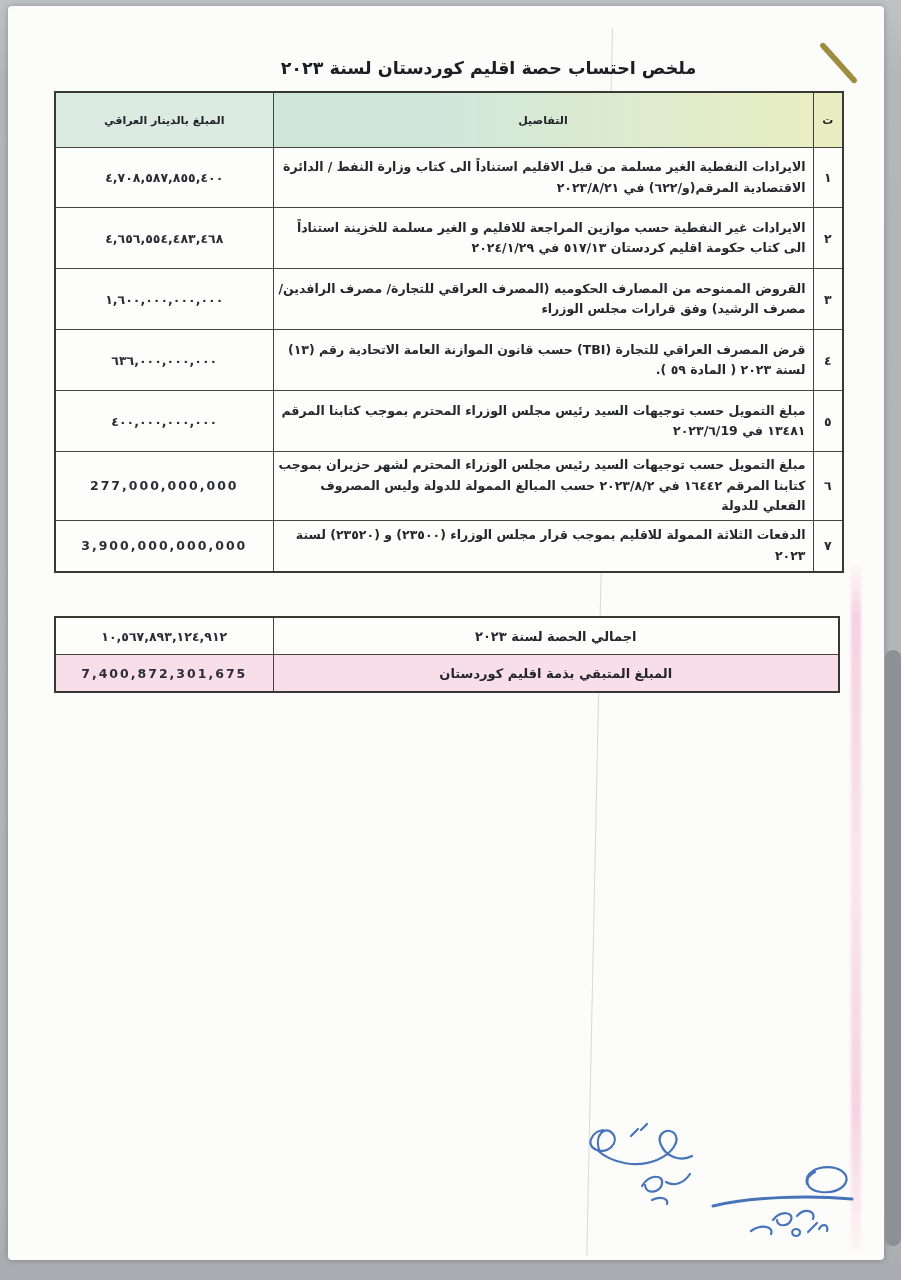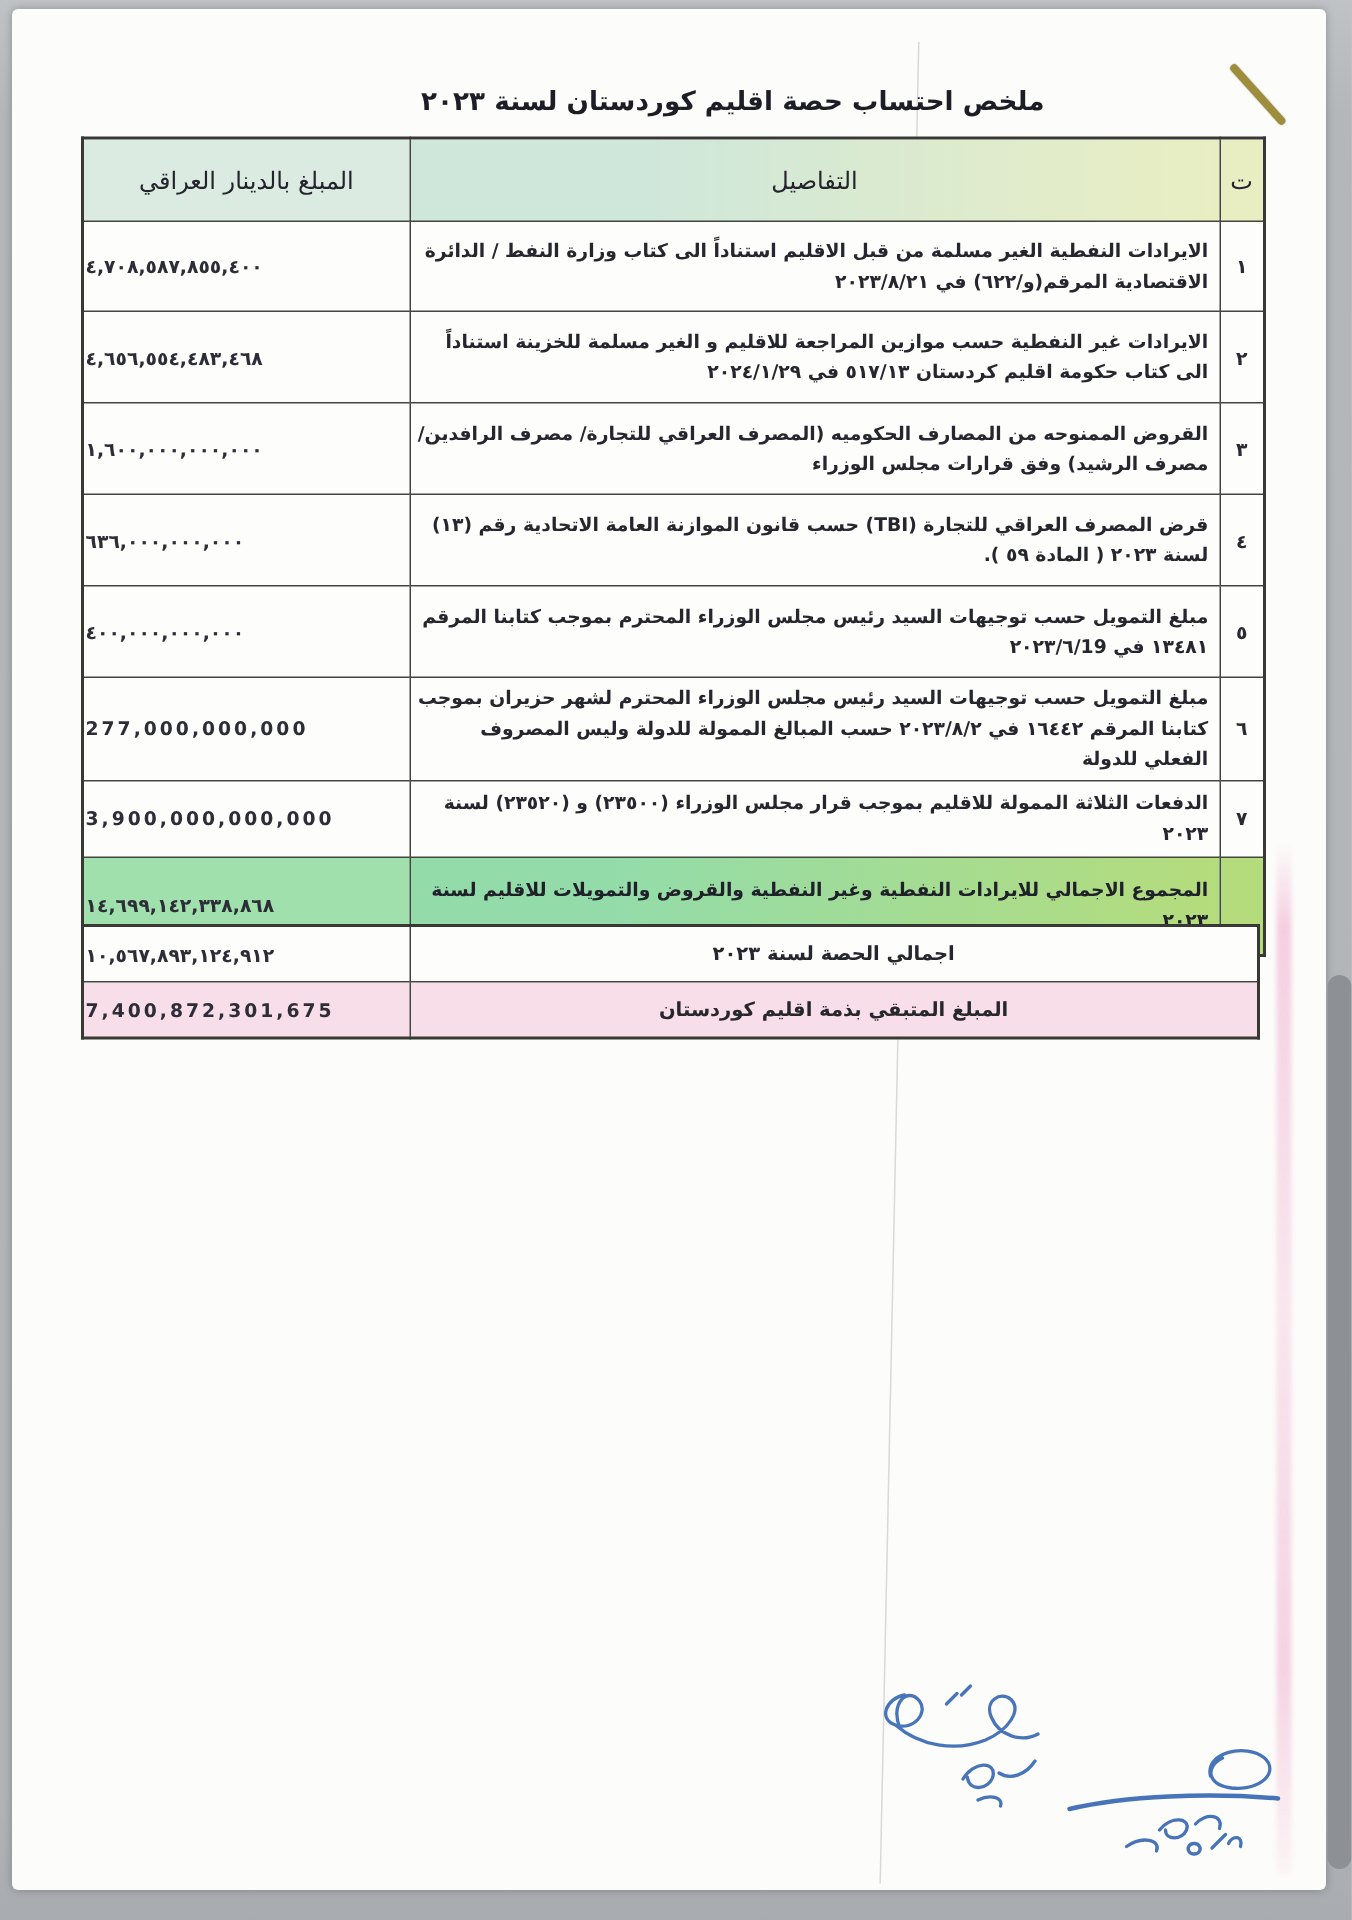--- a/index.html
+++ b/index.html
@@ -31,28 +31,28 @@
   .scroll-thumb{position:absolute;left:885px;top:650px;width:16px;height:596px;background:#8d9196;border-radius:8px;z-index:6;}
 
   .doc-title{position:absolute;top:58px;left:0;width:100%;text-align:center;transform:translateX(20px);
              font-size:17.5px;font-weight:bold;color:#1d1d26;letter-spacing:.2px;z-index:5;direction:rtl;}
 
   table{border-collapse:collapse;table-layout:fixed;z-index:5;position:absolute;direction:rtl;background:#fff;}
   td,th{border:1.6px solid #45453f;vertical-align:middle;overflow:hidden;}
   .main-table{left:54px;top:91px;width:788px;border:2px solid #393934;}
   .main-table col.c-serial{width:30px;} .main-table col.c-details{width:540px;} .main-table col.c-amount{width:218px;}
 
-  .main-table th{font-size:16px;font-weight:normal;color:#23232c;height:52px;}
+  .main-table th{font-size:11px;font-weight:bold;color:#23232c;height:52px;}
   th.h-serial{background:var(--header-yellow);}
   th.h-details{background:linear-gradient(to left,var(--header-yellow) 0%,var(--header-teal) 70%,var(--header-teal) 100%);}
   th.h-amount{background:var(--header-green);}
 
   td.serial{font-size:12.5px;font-weight:bold;color:#2a2a33;text-align:center;background:#fdfdfb;}
   td.details{font-size:12.5px;font-weight:600;color:#26262e;text-align:right;padding:3px 7px 3px 4px;line-height:20.5px;background:#fdfdfb;margin-left:28px;}
-  td.amount{font-size:12.5px;font-weight:600;color:#2d2d38;text-align:left;letter-spacing:2px;background:#fdfdfb;}
+  td.amount{font-size:12.5px;font-weight:600;color:#2d2d38;text-align:center;letter-spacing:2px;background:#fdfdfb;}
 
   tr.r1 td{height:53px;} tr.r2 td,tr.r3 td,tr.r4 td,tr.r5 td{height:54px;} tr.r6 td{height:58px;} tr.r7 td{height:44px;}
   tr.total td{height:58px;font-weight:bold;}
   tr.total td.amount{background:var(--total-green);letter-spacing:2px;}
   tr.total td.details{background:linear-gradient(to left,var(--total-yellow-green) 0%,#93dcaa 75%,#93dcaa 100%);font-weight:bold;color:#20202a;}
   tr.total td.serial{background:var(--total-yellow-green);}
 
   .summary-table{left:54px;top:616px;width:784px;border:2px solid #393934;}
   .summary-table col.c-details{width:566px;} .summary-table col.c-amount{width:218px;}
   .summary-table td{height:34px;margin-top:32px;}
@@ -114,25 +114,20 @@
     <tr class="r6">
       <td class="serial">٦</td>
       <td class="details">مبلغ التمويل حسب توجيهات السيد رئيس مجلس الوزراء المحترم لشهر حزيران بموجب كتابنا المرقم ١٦٤٤٢ في ٢٠٢٣/٨/٢ حسب المبالغ الممولة للدولة وليس المصروف الفعلي للدولة</td>
       <td class="amount">277,000,000,000</td>
     </tr>
     <tr class="r7">
       <td class="serial">٧</td>
       <td class="details">الدفعات الثلاثة الممولة للاقليم بموجب قرار مجلس الوزراء (٢٣٥٠٠) و (٢٣٥٢٠) لسنة ٢٠٢٣</td>
       <td class="amount">3,900,000,000,000</td>
     </tr>
-    <tr class="total">
-      <td class="serial"></td>
-      <td class="details">المجموع الاجمالي للايرادات النفطية وغير النفطية والقروض والتمويلات للاقليم لسنة ٢٠٢٣</td>
-      <td class="amount">١٤,٦٩٩,١٤٢,٣٣٨,٨٦٨</td>
-    </tr>
   </tbody>
     </table>
 
   <table class="summary-table">
     <colgroup>
         <col class="c-details">
         <col class="c-amount">
       </colgroup>
     <tbody>
         <tr class="share">

